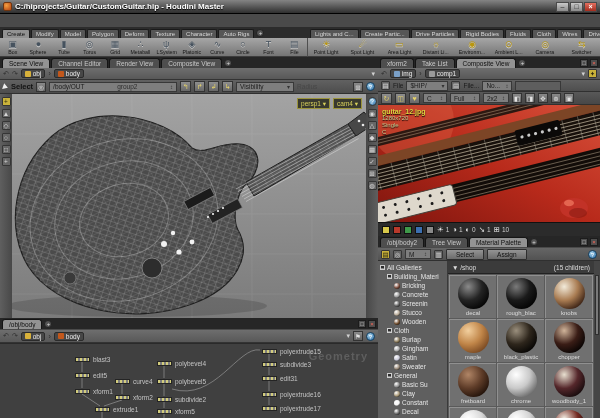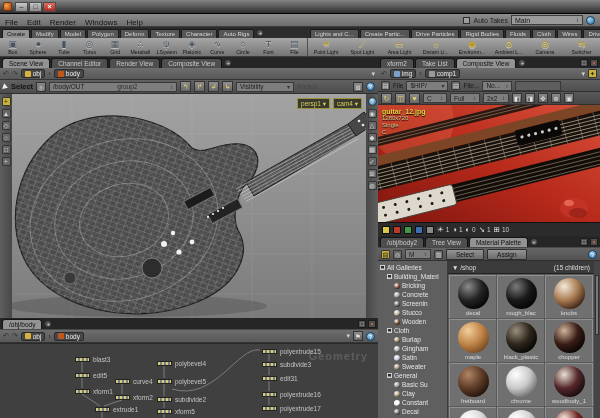--- a/index.html
+++ b/index.html
@@ -106,39 +106,28 @@
 
 .grayed{color:#474747}
 </style>
 </head>
 <body>
 
 <div id="app">
 
   <div class="titlebar">
     <span class="appicon"></span>
+    <span class="title">C:/hiprojects/Guitar/CustomGuitar.hip - Houdini Master</span>
     <span class="winbtns">
       <span class="wb">–</span>
       <span class="wb">□</span>
       <span class="wb close">×</span>
     </span>
   </div>
 
-  <div class="menubar">
-    <span id="menus"><span class="menu-item">File</span><span class="menu-item">Edit</span><span class="menu-item">Render</span><span class="menu-item">Windows</span><span class="menu-item">Help</span></span>
-    <span class="menu-right">
-      <span class="chk"></span>
-      <span class="autotakes">Auto Takes</span>
-      <span class="takedd">
-          <span>Main</span>
-          <span class="ud">↕</span>
-        </span>
-      <span class="roundbtn"></span>
-    </span>
-  </div>
 
   <div id="shelftabs-left" class="shelftabs">
       <span class="stab active">Create</span>
       <span class="stab">Modify</span>
       <span class="stab">Model</span>
       <span class="stab">Polygon</span>
       <span class="stab">Deform</span>
       <span class="stab">Texture</span>
       <span class="stab">Character</span>
       <span class="stab">Auto Rigs</span>

